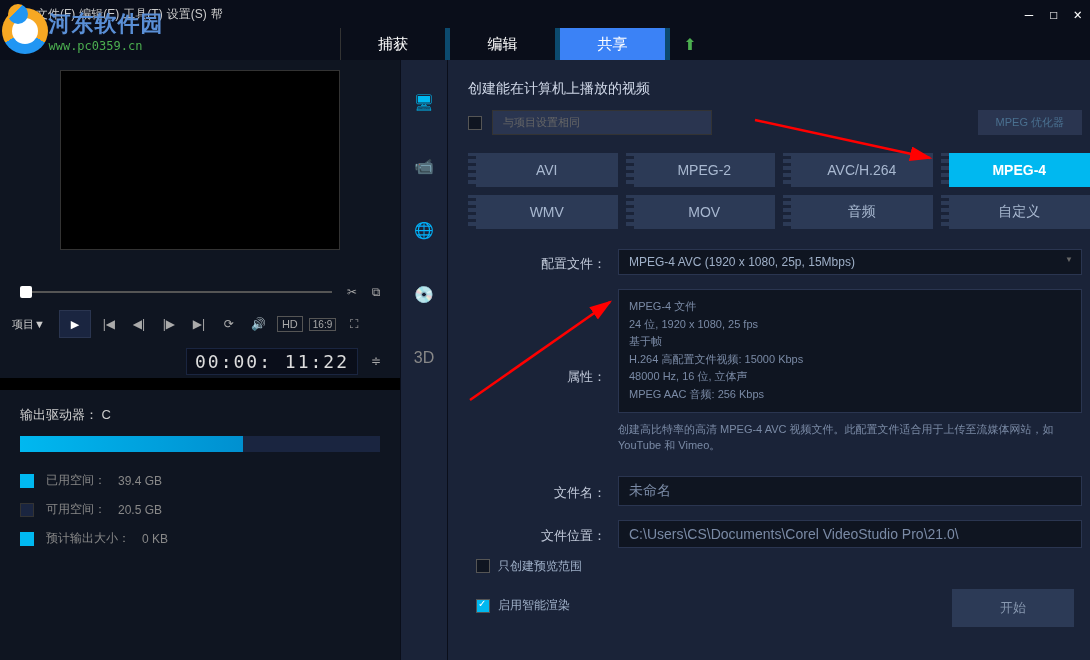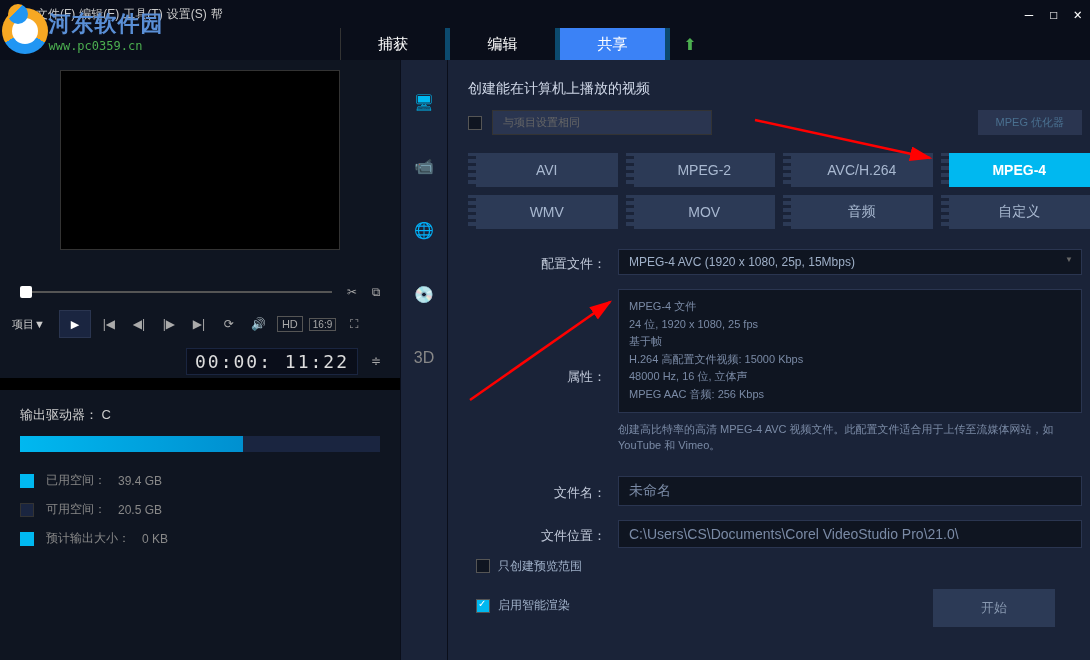--- a/index.html
+++ b/index.html
@@ -57,21 +57,21 @@
 .format-btn:before{content:"";position:absolute;left:-8px;top:0;bottom:0;width:8px;background:repeating-linear-gradient(0deg,#1a2338 0,#1a2338 3px,#2c3a56 3px,#2c3a56 7px)}
 .form-row{display:flex;align-items:center;margin-bottom:10px;padding-top:12px}
 .form-label{width:150px;text-align:right;font-size:13px;color:#c0c8d8;padding-right:12px;padding-top:4px}
 .form-value{flex:1;padding-right:8px}
 .dropdown{background:#0f1521;border:1px solid #2a3550;padding:5px 10px;font-size:12px;color:#9fb0c8;width:100%;position:relative}
 .dropdown:after{content:"▼";position:absolute;right:8px;font-size:8px;color:#666}
 .props-box{background:#0f1521;border:1px solid #2a3550;padding:8px 10px;font-size:11px;color:#7a8aa5;line-height:1.6;min-height:110px}
 .desc-text{font-size:11px;color:#7a8aa5;padding:8px 0;line-height:1.5}
 .text-input{background:#0f1521;border:1px solid #2a3550;padding:5px 10px;font-size:14px;color:#7a8aa5;width:100%}
 .checkbox-row{display:flex;align-items:center;gap:8px;font-size:12px;color:#9fb0c8;margin-bottom:10px;padding-left:8px}
-.bottom-actions{display:flex;justify-content:center;padding-right:35px;margin-top:4px}
+.bottom-actions{display:flex;justify-content:center;padding-right:16px;margin-top:4px}
 .start-btn{background:#2c3a56;color:#8898b0;padding:10px 48px;font-size:13px;cursor:pointer}
 .watermark{position:absolute;left:2px;top:8px;z-index:3;pointer-events:none}
 .wm-logo{width:46px;height:46px;border-radius:50%;background:conic-gradient(#f7a823 0deg 120deg,#2196f3 120deg 240deg,#f7a823 240deg 360deg);display:inline-block;vertical-align:middle;position:relative}
 .wm-logo:after{content:"";position:absolute;inset:10px;background:#fff;border-radius:50%}
 .wm-text{display:inline-block;vertical-align:middle;margin-left:-4px}
 .wm-cn{font-size:22px;color:#5a8fd6;font-weight:bold;letter-spacing:1px}
 .wm-url{font-size:12px;color:#4caf50;font-family:monospace}
 svg.arrow-svg{position:absolute;pointer-events:none;z-index:10}
 </style>
 </head>

